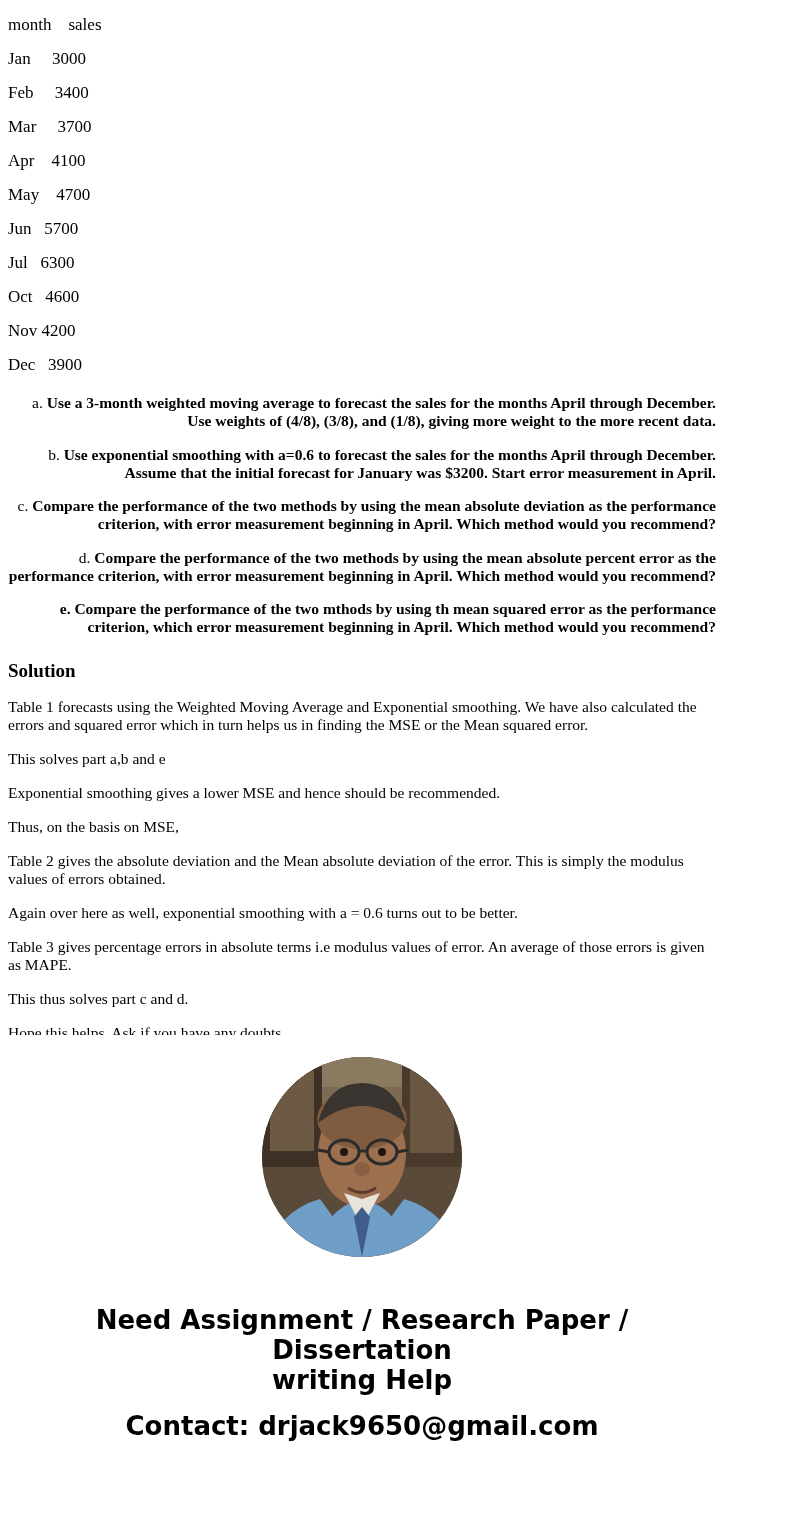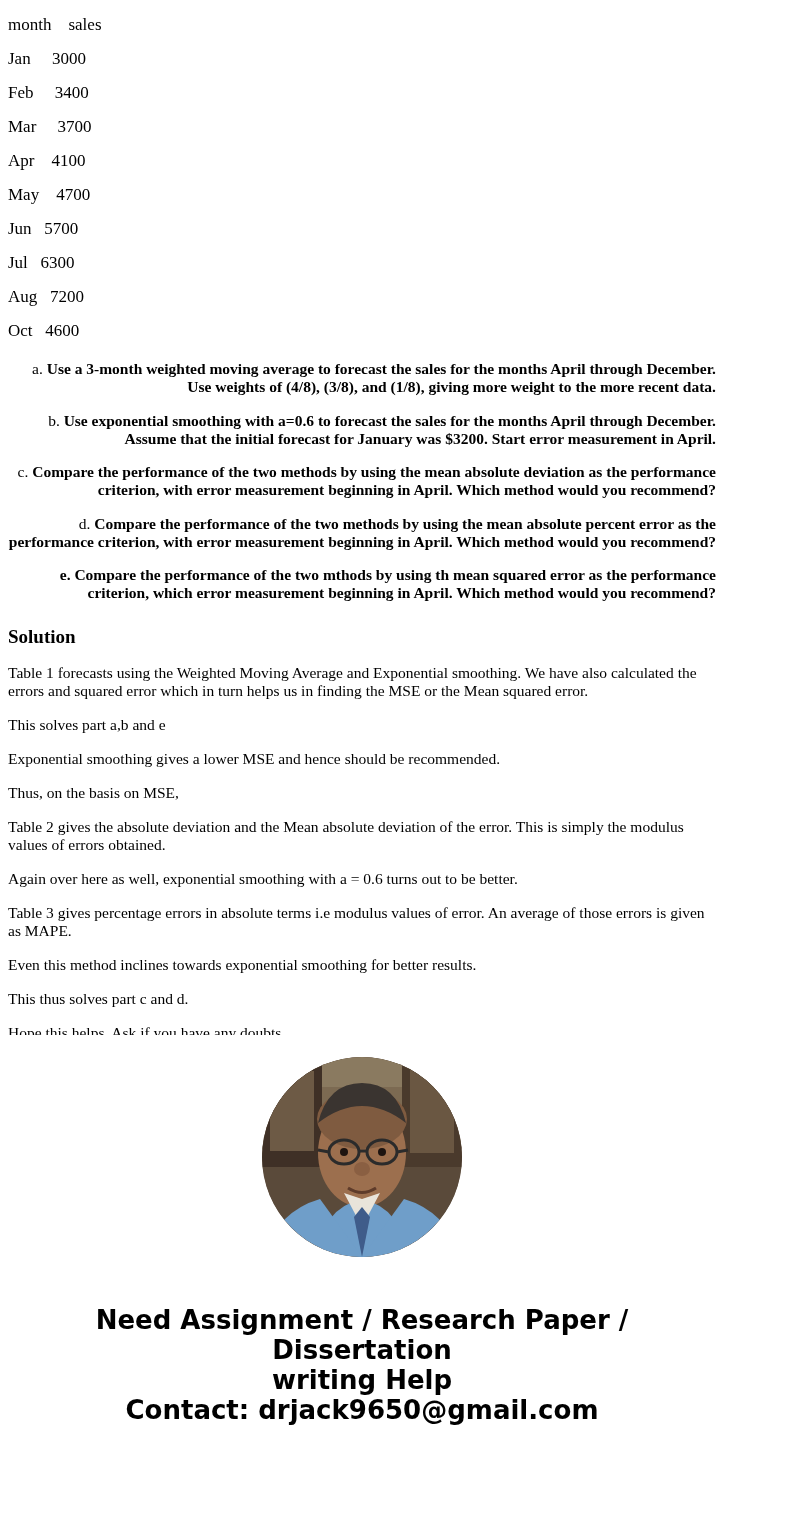--- a/index.html
+++ b/index.html
@@ -82,61 +82,61 @@
     font-size: 26px;
     line-height: 30px;
     color: #000;
     padding: 0 14px;
   }
   .footer .line2 {
     display: block;
   }
   .footer .contact {
     display: block;
-    margin-top: 0;
+    margin-top: 16px;
   }
 </style>
 </head>
 <body>
 
 <div class="page">
 
   <div class="doc">
 
     <div class="data-row">month    sales</div>
     <div class="data-row">Jan     3000</div>
     <div class="data-row">Feb     3400</div>
     <div class="data-row">Mar     3700</div>
     <div class="data-row">Apr    4100</div>
     <div class="data-row">May    4700</div>
     <div class="data-row">Jun   5700</div>
     <div class="data-row">Jul   6300</div>
-    <div class="data-row">Aug   7200</div>
     <div class="data-row">Oct   4600</div>
+    <div class="data-row">Nov 4200</div>
+    <div class="data-row">Dec   3900</div>
 
     <p class="q-item"><span class="q-letter">a.</span> <span class="q-text">Use a 3-month weighted moving average to forecast the sales for the months April through December. Use weights of (4/8), (3/8), and (1/8), giving more weight to the more recent data.</span></p>
 
     <p class="q-item"><span class="q-letter">b.</span> <span class="q-text">Use exponential smoothing with a=0.6 to forecast the sales for the months April through December. Assume that the initial forecast for January was $3200. Start error measurement in April.</span></p>
 
     <p class="q-item"><span class="q-letter">c.</span> <span class="q-text">Compare the performance of the two methods by using the mean absolute deviation as the performance criterion, with error measurement beginning in April. Which method would you recommend?</span></p>
 
     <p class="q-item"><span class="q-letter">d.</span> <span class="q-text">Compare the performance of the two methods by using the mean absolute percent error as the performance criterion, with error measurement beginning in April. Which method would you recommend?</span></p>
 
     <p class="q-item all-bold"><span class="q-letter">e.</span> <span class="q-text">Compare the performance of the two mthods by using th mean squared error as the performance criterion, which error measurement beginning in April. Which method would you recommend?</span></p>
 
     <h2 class="solution-heading">Solution</h2>
 
     <p class="para">Table 1 forecasts using the Weighted Moving Average and Exponential smoothing. We have also calculated the errors and squared error which in turn helps us in finding the MSE or the Mean squared error.</p>
     <p class="para">This solves part a,b and e</p>
     <p class="para">Exponential smoothing gives a lower MSE and hence should be recommended.</p>
     <p class="para">Thus, on the basis on MSE,</p>
     <p class="para">Table 2 gives the absolute deviation and the Mean absolute deviation of the error. This is simply the modulus values of errors obtained.</p>
     <p class="para">Again over here as well, exponential smoothing with a = 0.6 turns out to be better.</p>
     <p class="para">Table 3 gives percentage errors in absolute terms i.e modulus values of error. An average of those errors is given as MAPE.</p>
-    <p class="para">Even this method inclines towards exponential  smoothing for better results.</p>
     <p class="para">This thus solves part c and d.</p>
 
     <div class="clip-last">
       <p class="para" style="margin-top:0">Hope this helps. Ask if you have any doubts.</p>
     </div>
 
   </div>
 
   <div class="avatar-wrap">
     <div class="avatar">

